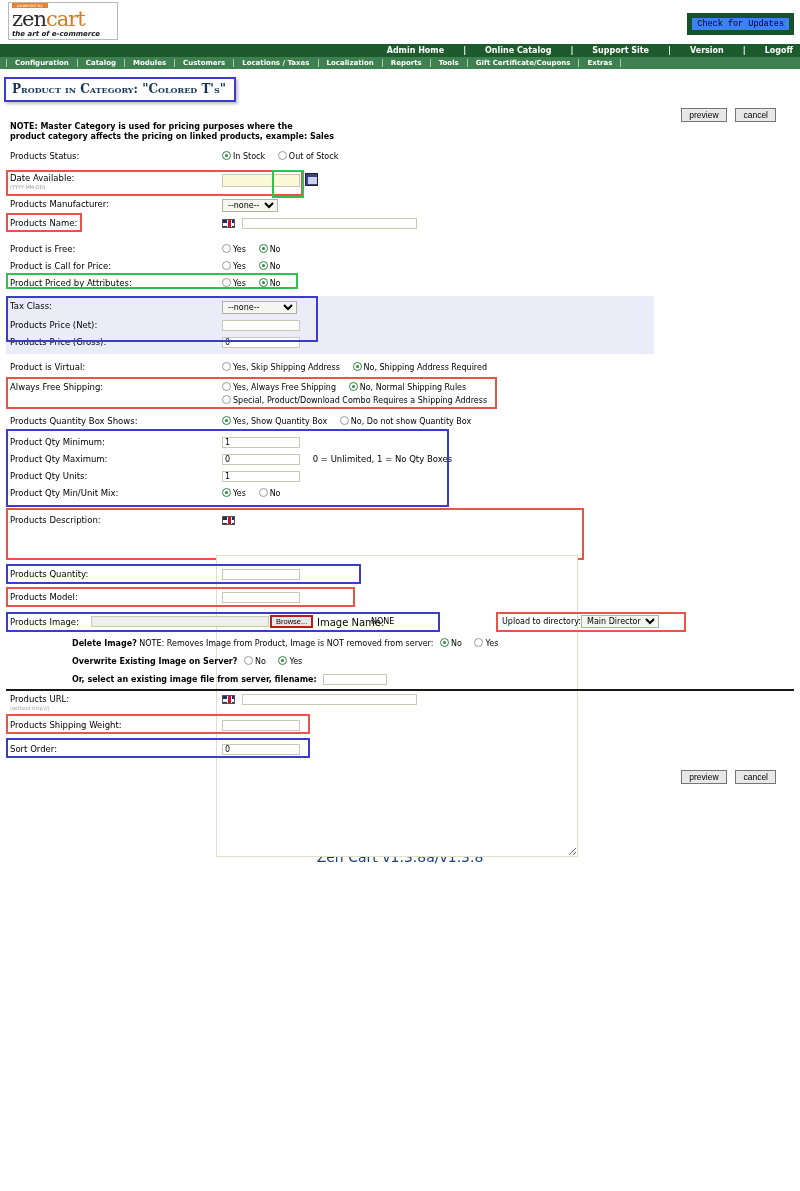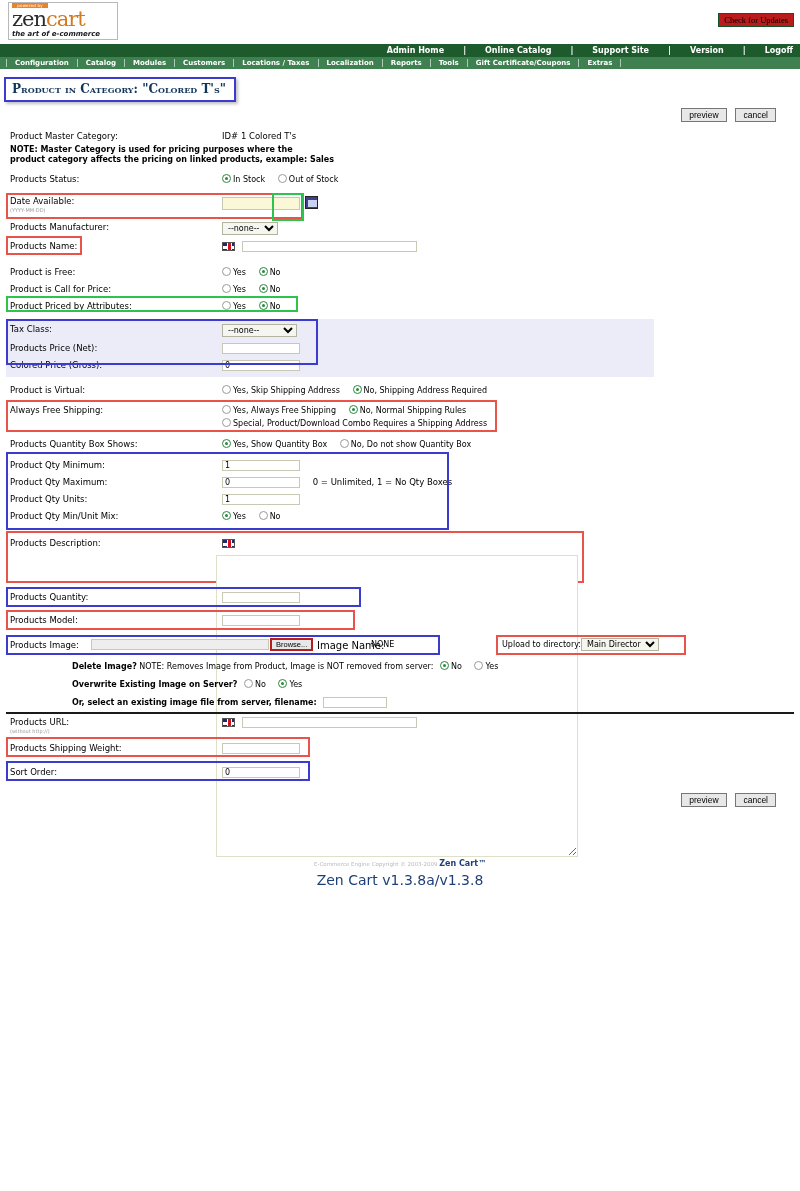--- a/index.html
+++ b/index.html
@@ -24,22 +24,22 @@
   }
   .logo .pw { font-size:4px; color:#b05a10; letter-spacing:.2px; line-height:5px; background:#e8832a; color:#fff; width:36px; text-align:center;}
   .logo .zc { font-family:"DejaVu Serif", serif; font-size:21px; line-height:21px; letter-spacing:-1px; }
   .logo .zc .z { color:#2b2b2b; }
   .logo .zc .c { color:#d4791f; }
   .logo .tag { font-weight:bold; font-style:italic; font-size:7px; color:#1a1a1a; line-height:9px; }
 
   .updbtn {
     position:absolute; right:6px; top:13px;
     font-size:8.5px; padding:1px 5px;
-    background:#b91c1c; border:1px solid #14532d;
-    color:#000; font-family:Liberation Serif, serif;
+    background:#3b82f6; border:5px solid #14532d;
+    color:#000; font-family:Liberation Mono, monospace;
   }
 
   
   .topbar {
     height:13px; background:#1d5b2c; position:relative;
     color:#ffffff; font-size:8px; font-weight:bold;
     display:flex; align-items:center; justify-content:flex-end;
     padding-right:7px;
     gap:16px;
   }
@@ -167,24 +167,20 @@
   <div class="ptitle">Product in Category: "Colored T's"</div>
 </div>
 
 <div class="btnrow">
   <button class="sbtn">preview</button>
   <button class="sbtn">cancel</button>
 </div>
 
 <div class="content">
 
-  <div class="row" style="margin-top:6px;">
-    <div class="lbl">Product Master Category:</div>
-    <div class="fld">ID# 1 Colored T's</div>
-  </div>
   <div style="font-weight:bold;font-size:8px;line-height:10px;padding-left:4px;">
     <div>NOTE: Master Category is used for pricing purposes where the</div>
     <div>product category affects the pricing on linked products, example: Sales</div>
   </div>
 
   <div class="row" style="margin-top:6px;">
     <div class="lbl">Products Status:</div>
     <div class="fld">
       <span class="ropt"><i class="radio on"></i><span>In Stock</span></span>
       <span class="ropt"><i class="radio"></i><span>Out of Stock</span></span>
@@ -254,21 +250,21 @@
         <select class="sel" style="width:75px;"><option>--none--</option></select>
       </div>
     </div>
     <div class="row">
       <div class="lbl">Products Price (Net):</div>
       <div class="fld">
         <input class="txt w78" value="" style="">
       </div>
     </div>
     <div class="row">
-      <div class="lbl">Colored Price (Gross):</div>
+      <div class="lbl">Products Price (Gross):</div>
       <div class="fld">
         <input class="txt w78" value="0" style="">
       </div>
     </div>
     <div class="hl blue" style="left:0px;top:0px;width:312px;height:46px;"></div>
   </div>
 
   <div class="row" style="margin-top:5px;">
     <div class="lbl">Product is Virtual:</div>
     <div class="fld">

